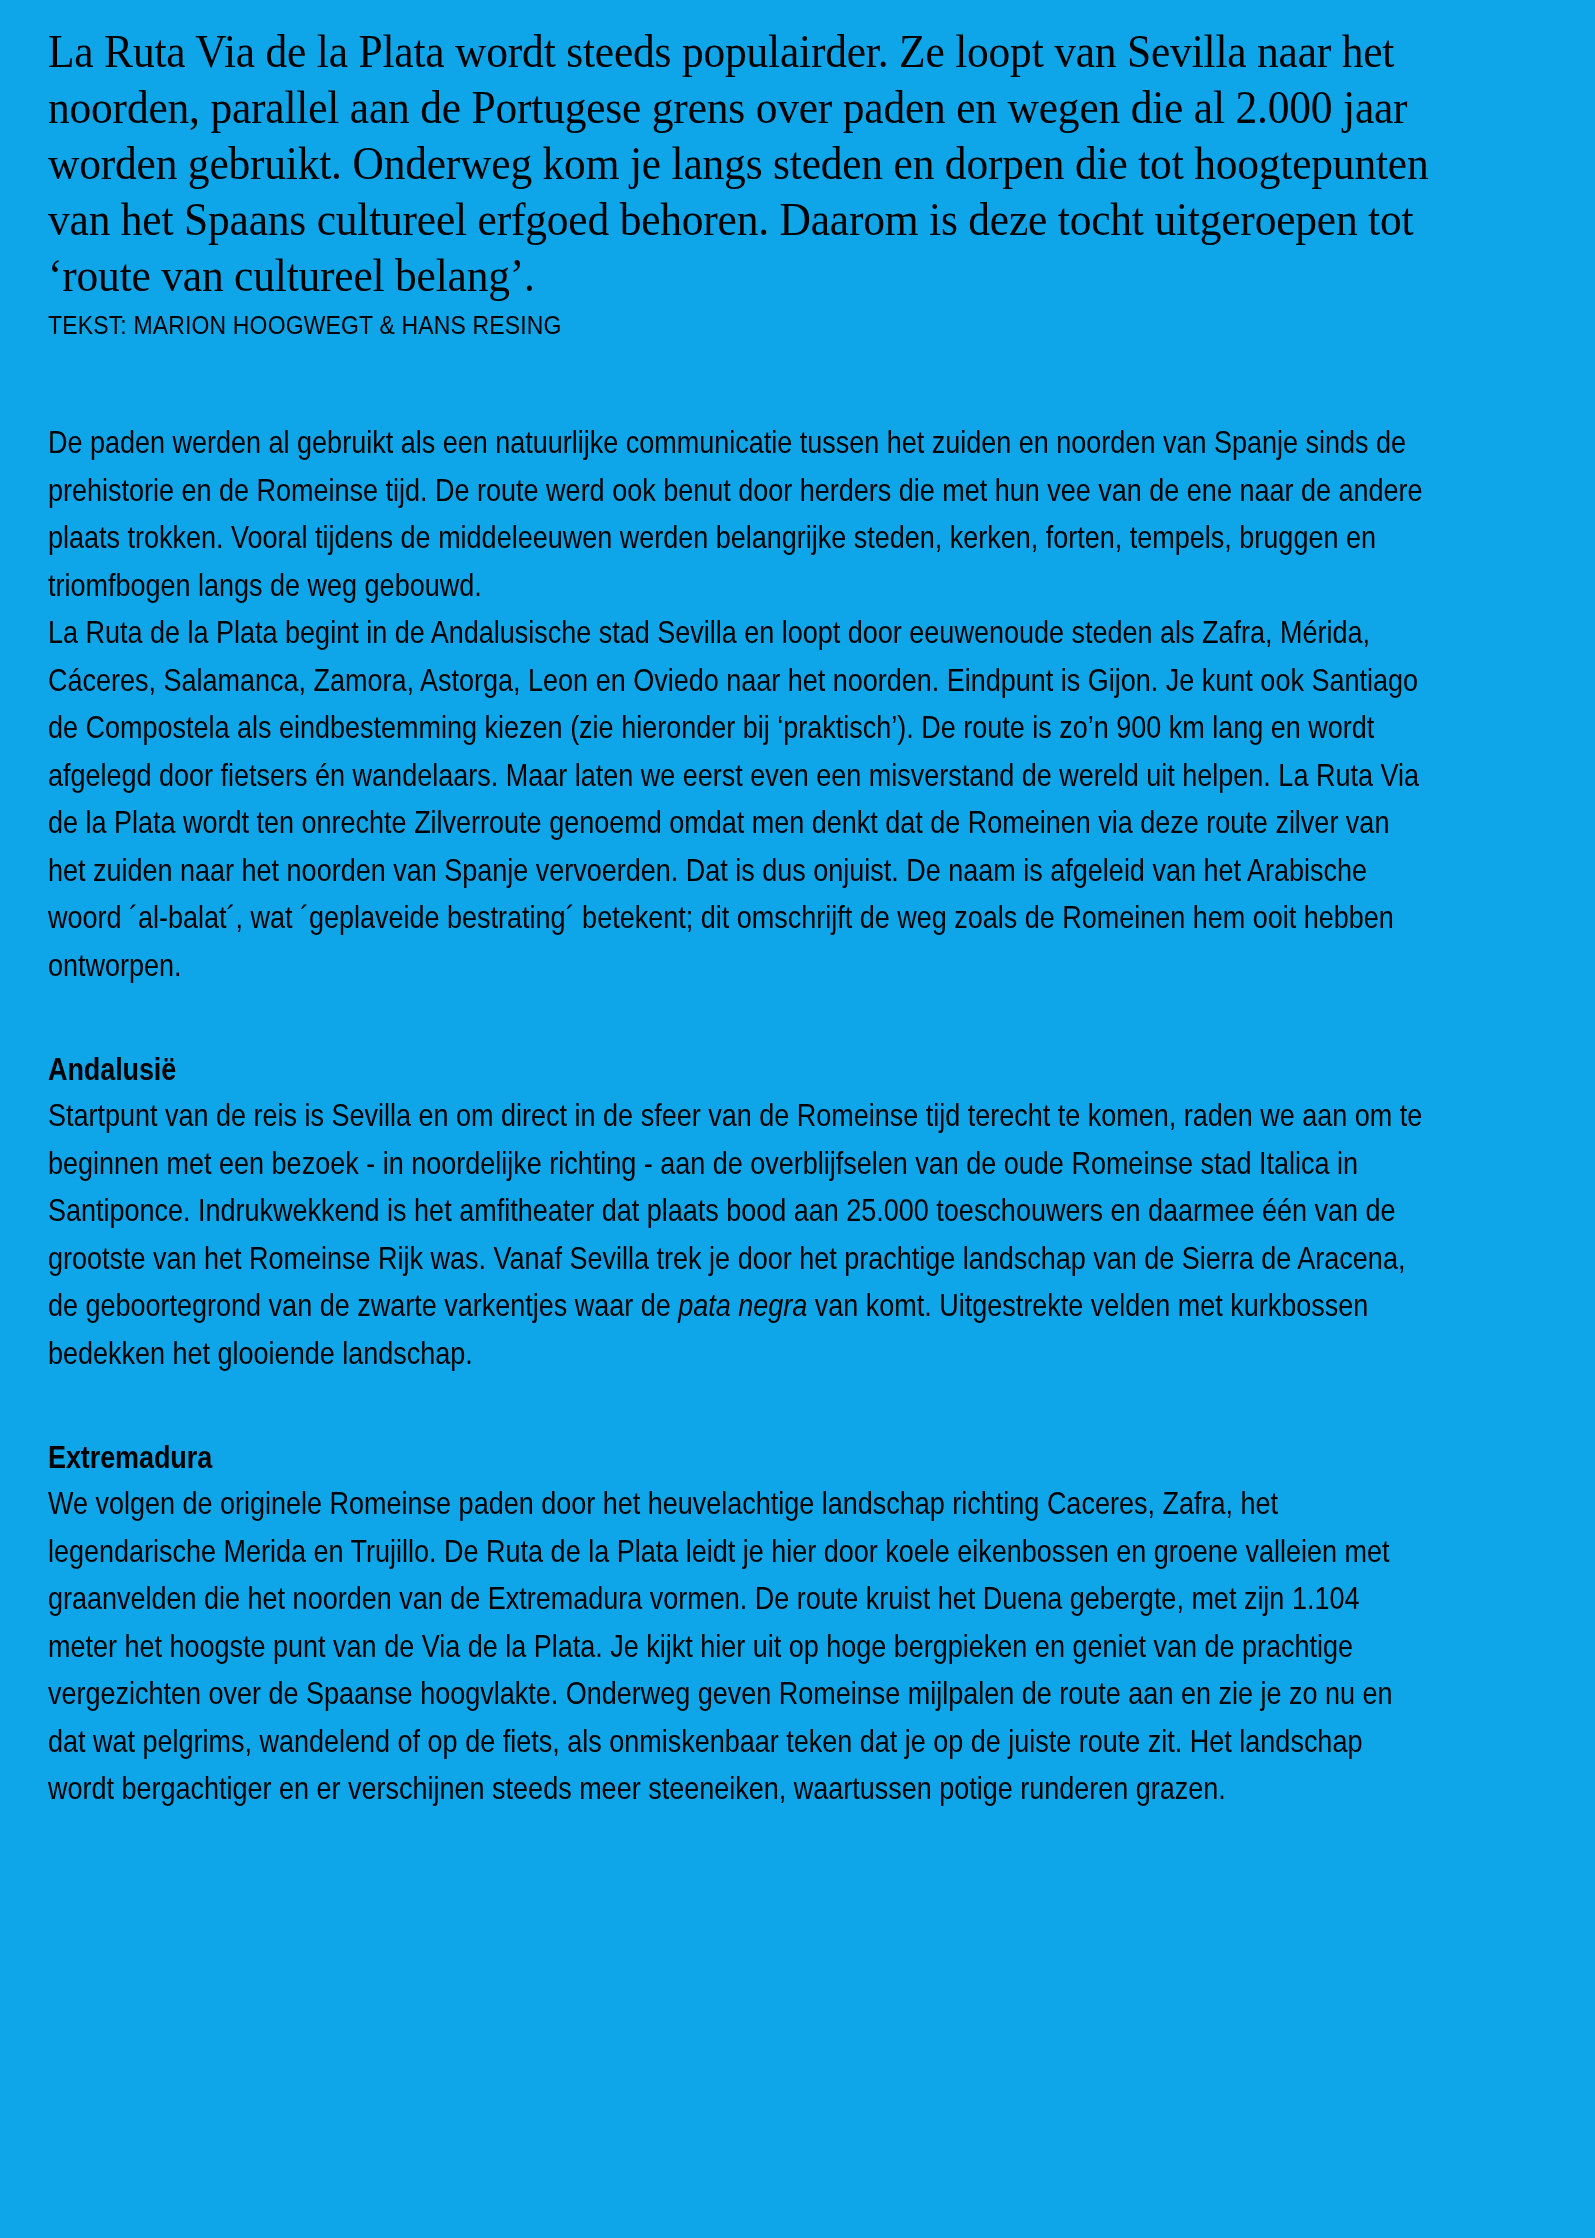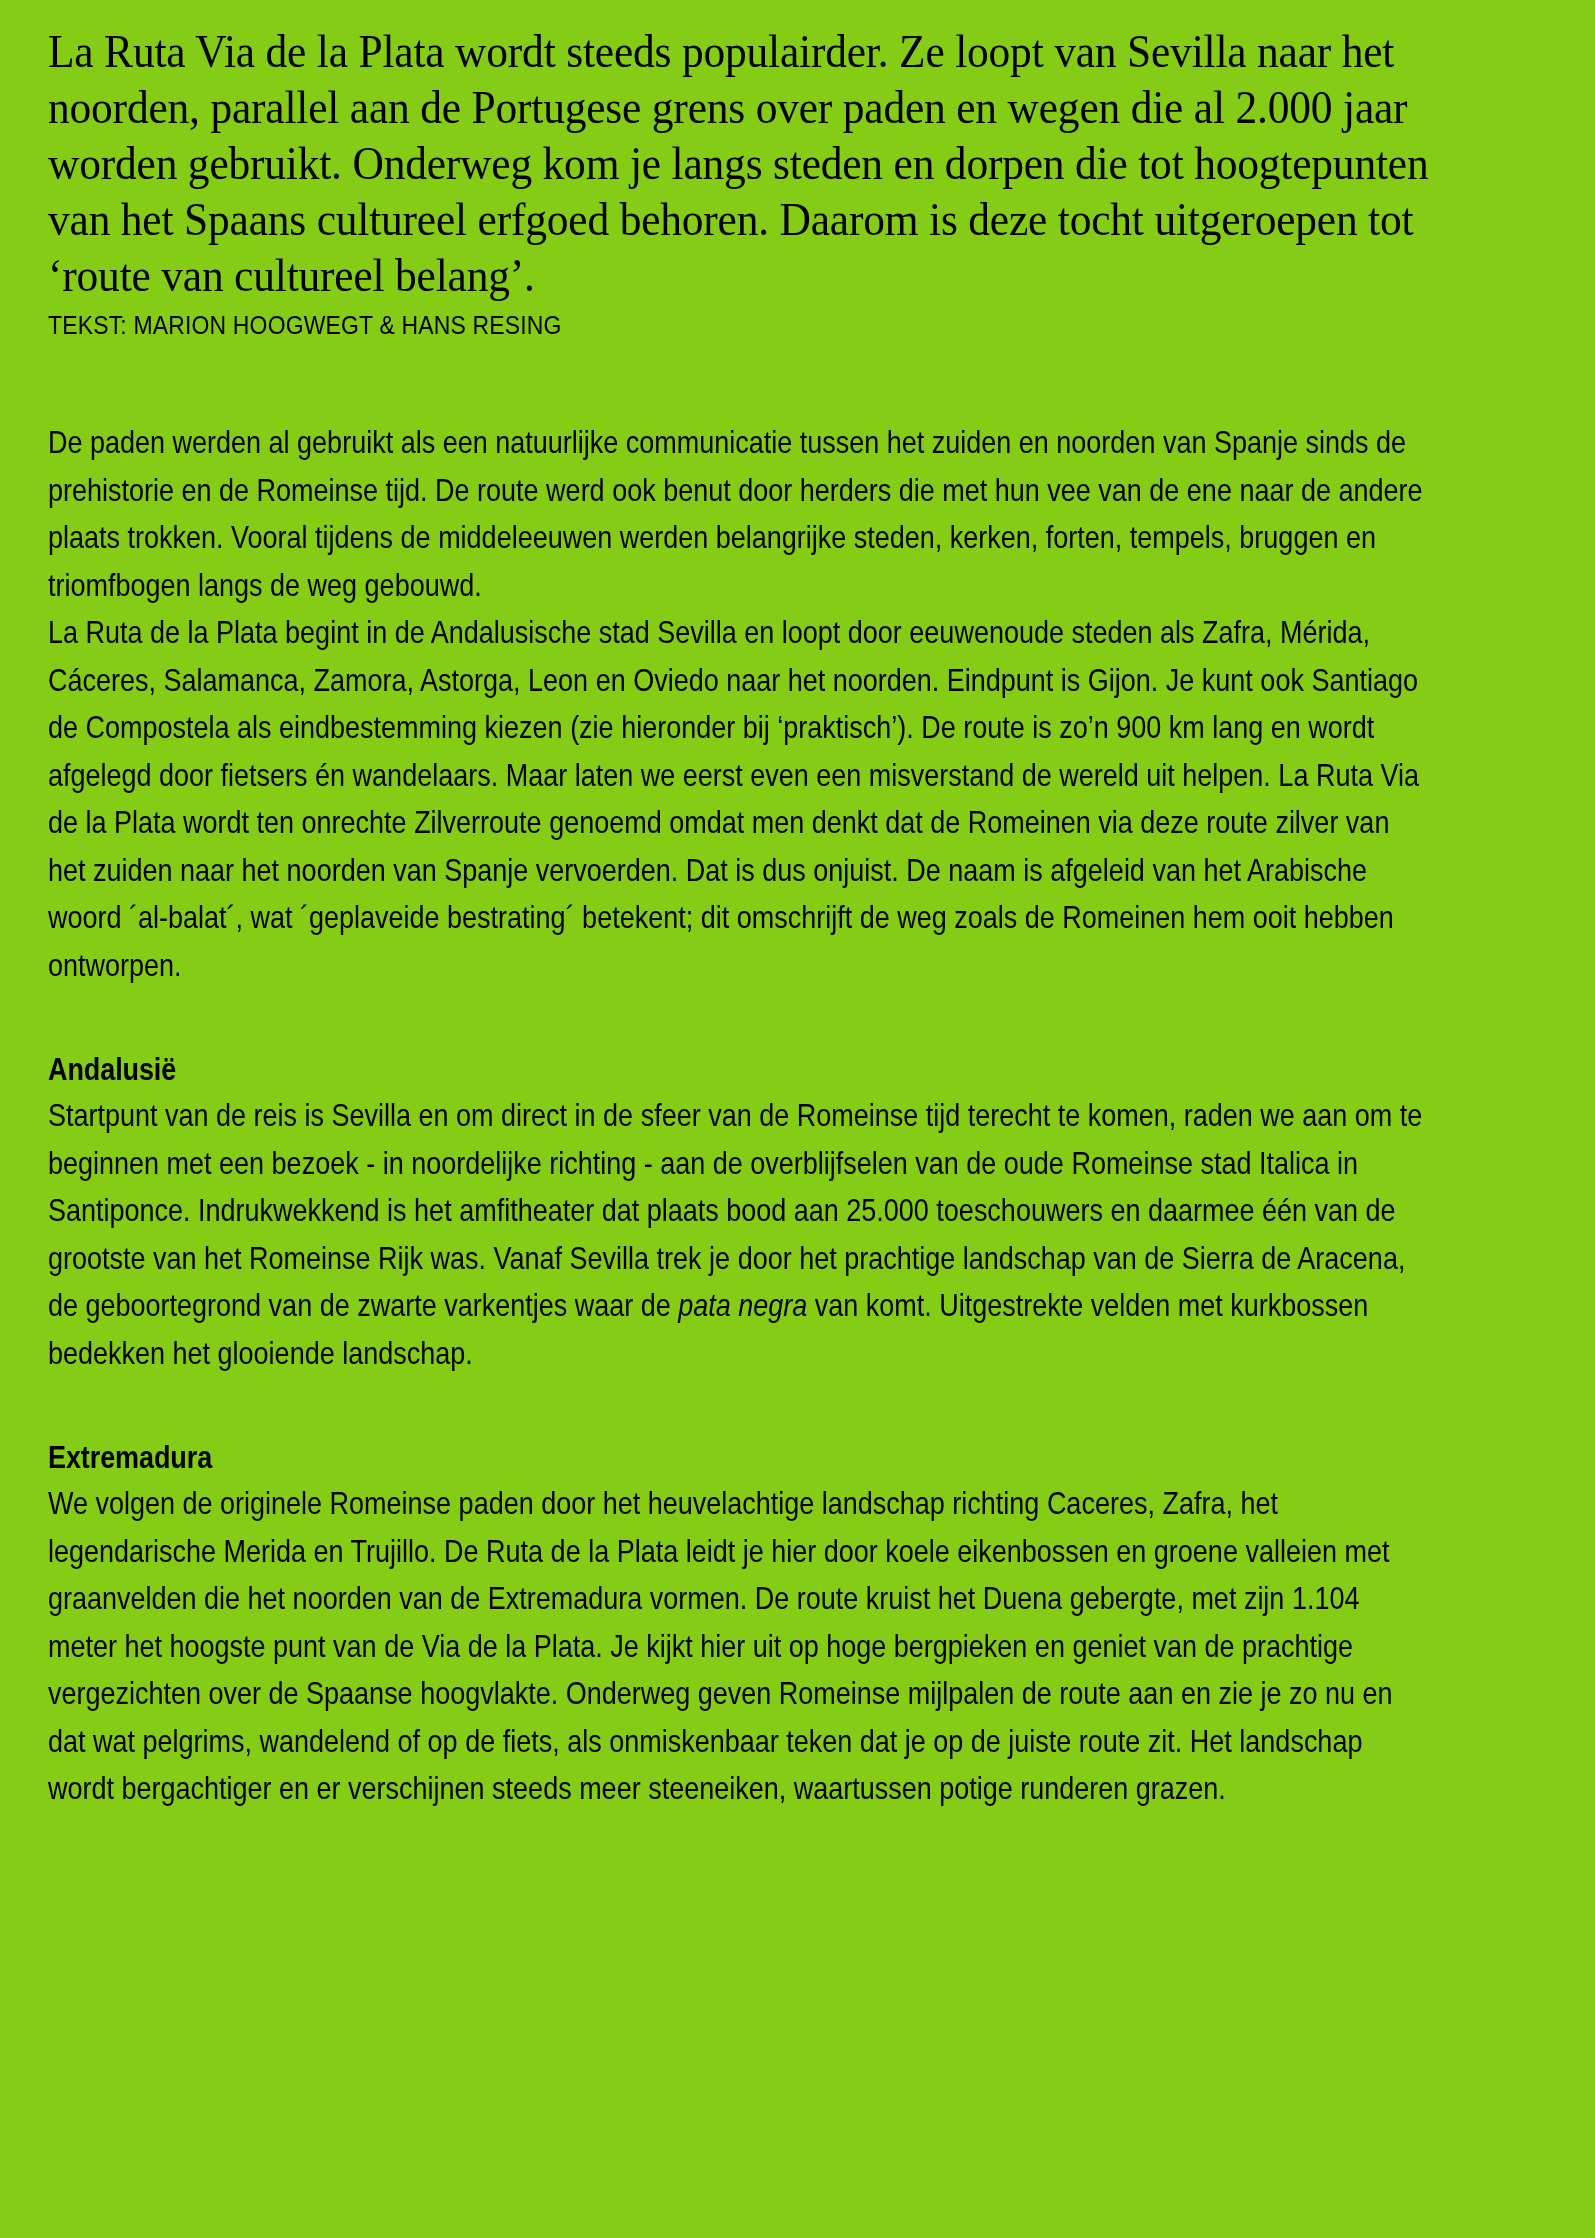--- a/index.html
+++ b/index.html
@@ -4,21 +4,21 @@
 <style>
   html, body {
     margin: 0;
     padding: 0;
     background: #ffffff;
   }
   .page {
     position: relative;
     width: 1595px;
     height: 2238px;
-    background: #84cc16;
+    background: #0ea5e9;
     overflow: hidden;
     box-sizing: border-box;
     padding: 0;
   }
   .content {
     position: absolute;
     left: 48px;
     top: 0;
     width: 1510px;
   }

